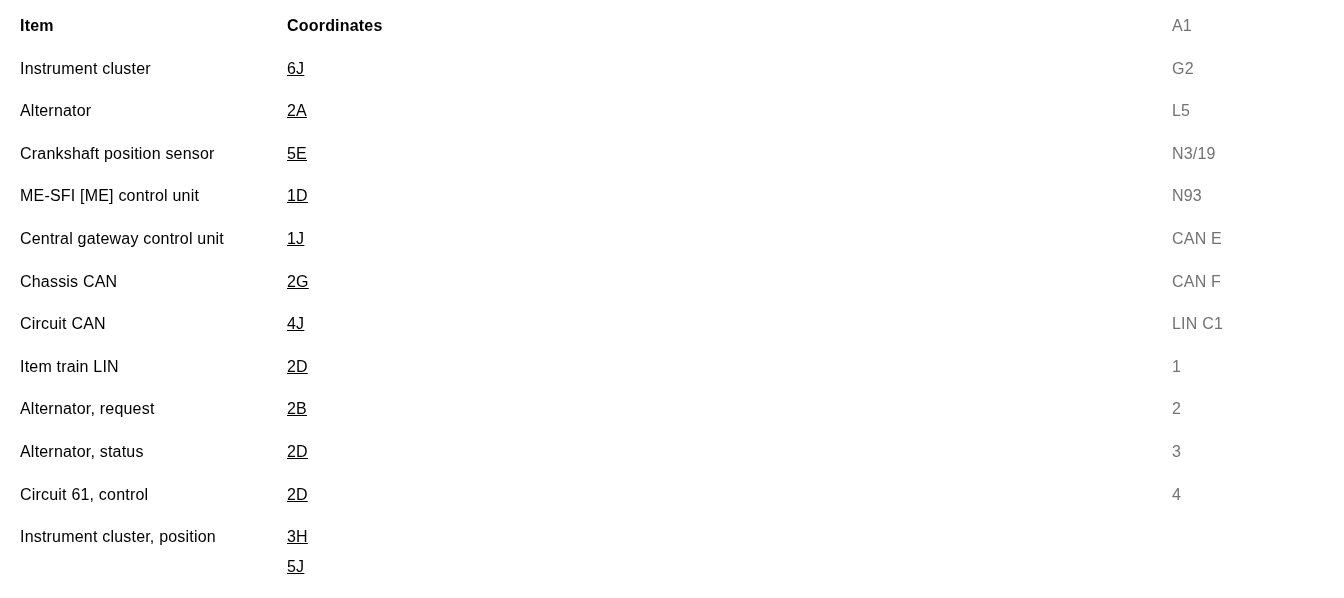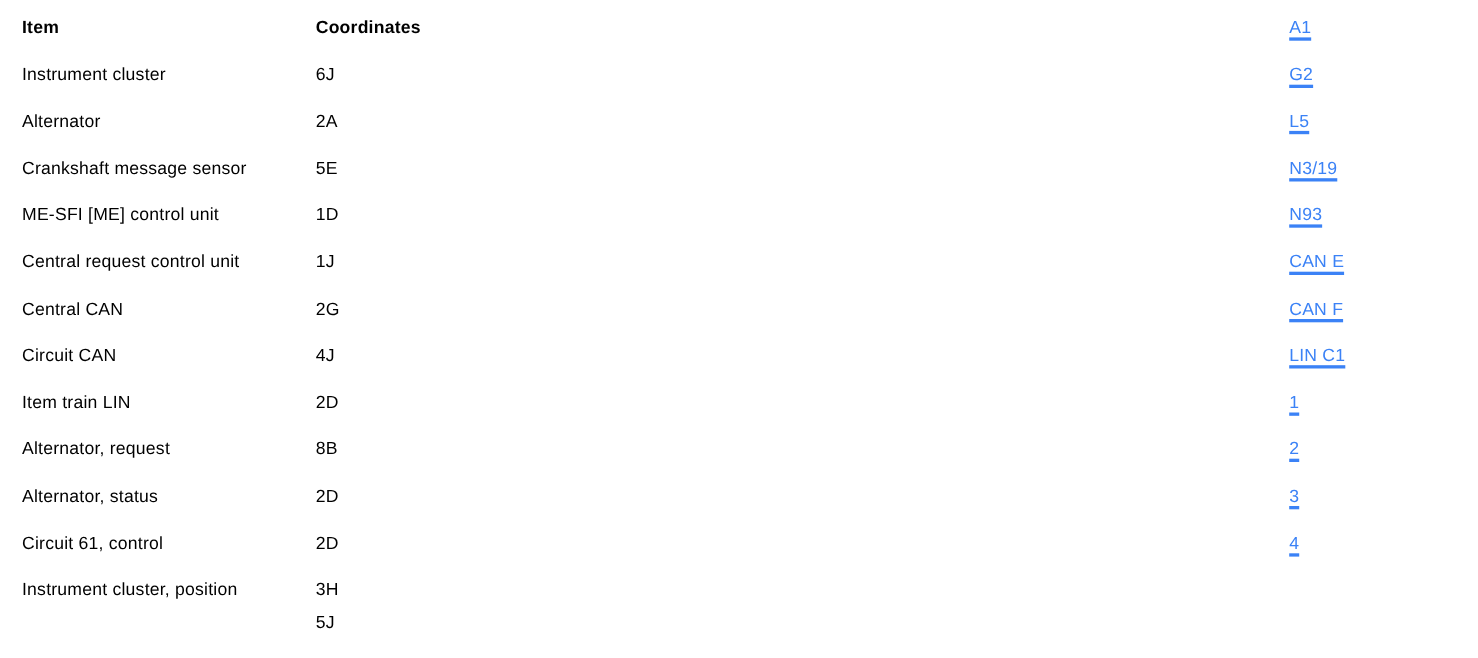--- a/index.html
+++ b/index.html
@@ -29,28 +29,28 @@
     font-size: 16px;
     line-height: 30px;
     letter-spacing: 0.2px;
     white-space: nowrap;
     overflow: visible;
   }
   .header-cell {
     font-weight: bold;
   }
   .item-cell a.item-link {
-    color: #3b82f6;
-    text-decoration: underline;
+    color: #737373;
     text-decoration-thickness: 2.5px;
     text-underline-offset: 4px;
     cursor: pointer;
   }
   .coordinates-cell {
     white-space: pre-line;
+    text-decoration: underline;
   }
 </style>
 </head>
 <body>
 
 <div class="legend-table">
   <div class="cell header-cell">Item</div>
   <div class="cell header-cell">Coordinates</div>
 
   <div class="row">
@@ -66,45 +66,45 @@
       <a class="item-link">G2</a>
     </div>
     <div class="cell designation-cell">Alternator</div>
     <div class="cell coordinates-cell">2A</div>
   </div>
 
   <div class="row">
     <div class="cell item-cell">
       <a class="item-link">L5</a>
     </div>
-    <div class="cell designation-cell">Crankshaft message sensor</div>
+    <div class="cell designation-cell">Crankshaft position sensor</div>
     <div class="cell coordinates-cell">5E</div>
   </div>
 
   <div class="row">
     <div class="cell item-cell">
       <a class="item-link">N3/19</a>
     </div>
     <div class="cell designation-cell">ME-SFI [ME] control unit</div>
     <div class="cell coordinates-cell">1D</div>
   </div>
 
   <div class="row">
     <div class="cell item-cell">
       <a class="item-link">N93</a>
     </div>
-    <div class="cell designation-cell">Central request control unit</div>
+    <div class="cell designation-cell">Central gateway control unit</div>
     <div class="cell coordinates-cell">1J</div>
   </div>
 
   <div class="row">
     <div class="cell item-cell">
       <a class="item-link">CAN E</a>
     </div>
-    <div class="cell designation-cell">Central CAN</div>
+    <div class="cell designation-cell">Chassis CAN</div>
     <div class="cell coordinates-cell">2G</div>
   </div>
 
   <div class="row">
     <div class="cell item-cell">
       <a class="item-link">CAN F</a>
     </div>
     <div class="cell designation-cell">Circuit CAN</div>
     <div class="cell coordinates-cell">4J</div>
   </div>
@@ -115,21 +115,21 @@
     </div>
     <div class="cell designation-cell">Item train LIN</div>
     <div class="cell coordinates-cell">2D</div>
   </div>
 
   <div class="row">
     <div class="cell item-cell">
       <a class="item-link">1</a>
     </div>
     <div class="cell designation-cell">Alternator, request</div>
-    <div class="cell coordinates-cell">8B</div>
+    <div class="cell coordinates-cell">2B</div>
   </div>
 
   <div class="row">
     <div class="cell item-cell">
       <a class="item-link">2</a>
     </div>
     <div class="cell designation-cell">Alternator, status</div>
     <div class="cell coordinates-cell">2D</div>
   </div>
 

